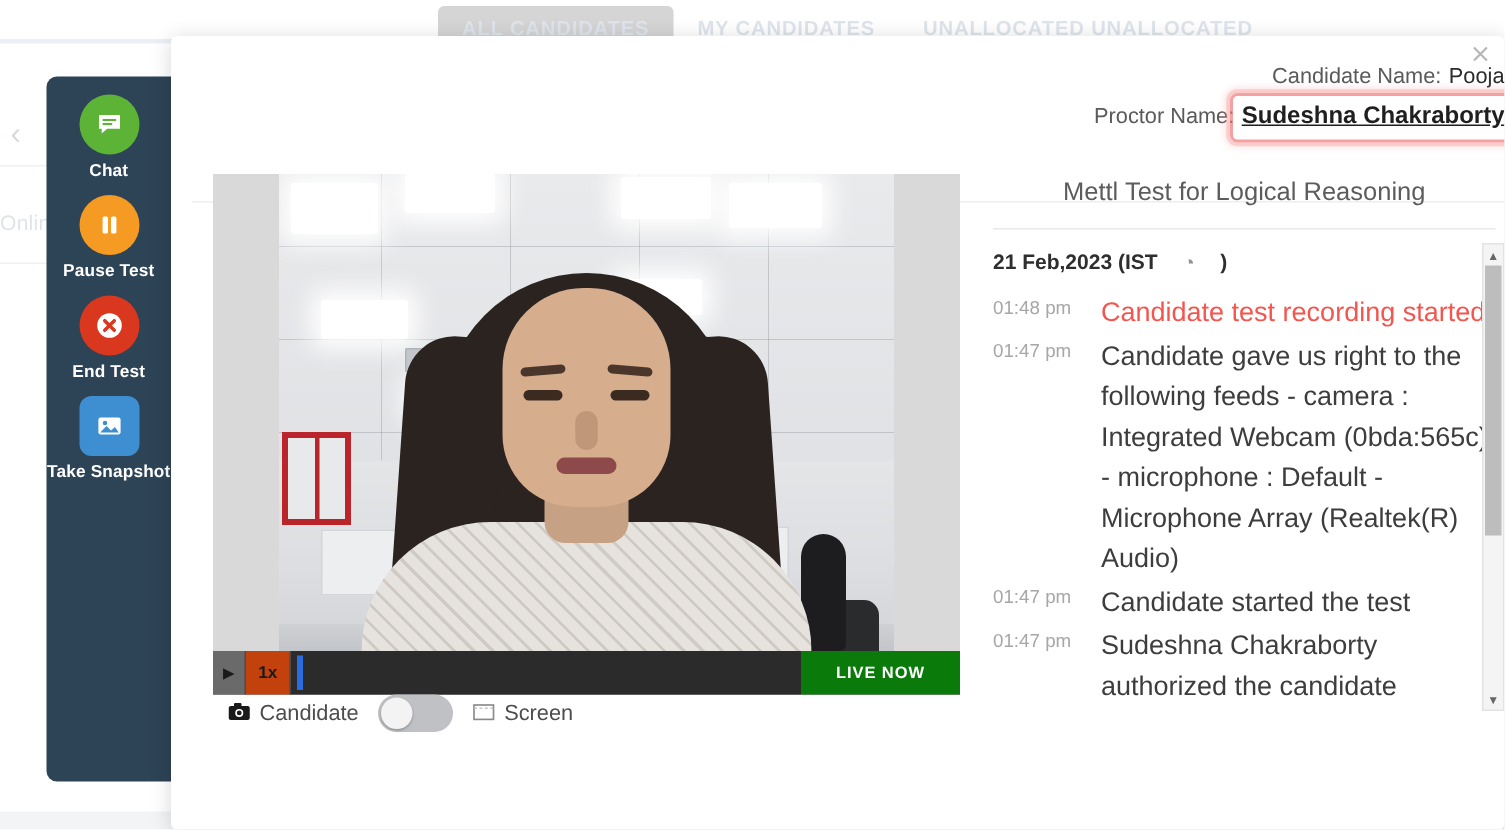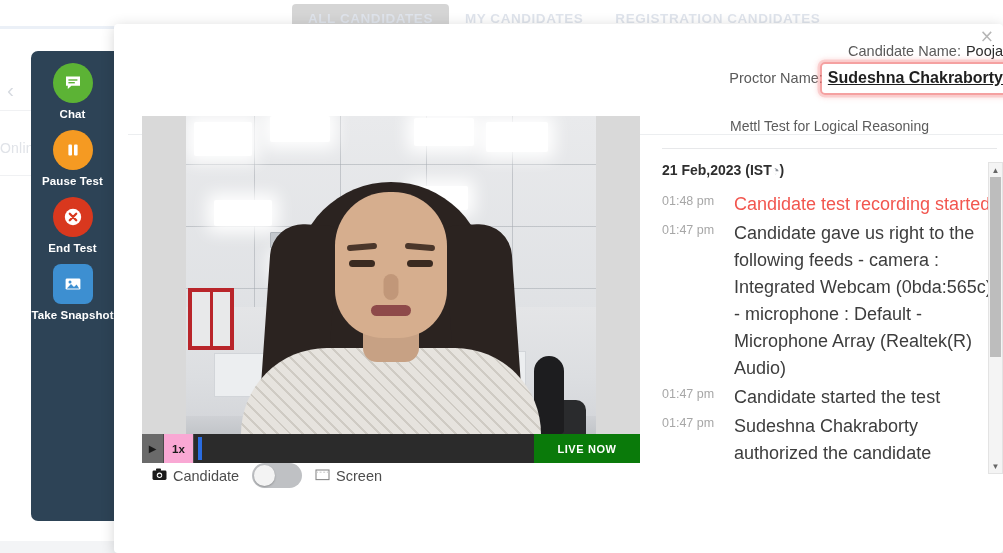--- a/index.html
+++ b/index.html
@@ -238,21 +238,21 @@
     display: flex; align-items: stretch; height: 29px; width: 498px;
     background: #2b2b2b;
   }
   .ctrl-btn {
     width: 22px; background: #6a6a6a; color: #1a1a1a;
     display: flex; align-items: center; justify-content: center;
     font-size: 10px; cursor: pointer;
     border-right: 1px solid #4a4a4a;
   }
   .ctrl-speed {
-    width: 30px; background: #f9a8d4; color: #1a1a1a;
+    width: 30px; background: #c2410c; color: #1a1a1a;
     display: flex; align-items: center; justify-content: center;
     font-size: 11.5px; font-weight: 700; cursor: pointer;
     border-right: 1px solid #4a4a4a;
   }
   .progress-track { flex: 1; position: relative; background: #2b2b2b; cursor: pointer; }
   .progress-head {
     position: absolute; left: 4px; top: 3px; bottom: 3px; width: 4px; background: #2a6ce0;
   }
   .live-badge {
     width: 106px; background: #0a7a0a; color: #ffffff;
@@ -274,26 +274,26 @@
   .switch .knob {
     position: absolute; left: 2px; top: 2px; width: 21px; height: 21px;
     border-radius: 50%; background: #f3f3f3; box-shadow: 0 1px 2px rgba(0,0,0,.25);
   }
 
   
   .log-col {
     width: 335px; margin-left: 20px; position: relative;
   }
   .log-title {
-    text-align: center; font-size: 14px; color: #5c5c5c; padding: 2px 0 14px 0;
+    text-align: center; font-size: 17px; color: #5c5c5c; padding: 2px 0 14px 0;
   }
   .log-rule { height: 1px; background: #e7e8ea; margin-bottom: 13px; }
   .log-date {
     font-size: 14px; font-weight: 700; color: #2e2e2e; margin-bottom: 13px;
-    display: flex; align-items: center; gap: 0;
+    display: flex; align-items: center; gap: 17px;
   }
   .clock-glyph { font-size: 13px; color: #8d9299; }
   .log-list { }
   .log-entry { display: flex; margin-bottom: 2px; }
   .log-time {
     width: 72px; flex: 0 0 72px; font-size: 12.5px; color: #a7a7a7; padding-top: 3px;
   }
   .log-text {
     flex: 1; font-size: 18px; color: #3d3d3d; line-height: 27px;
   }
@@ -318,21 +318,21 @@
 </head>
 <body>
 
 <div id="root">
 
   <div class="bg-layer">
     <div class="bg-underline"></div>
     <div class="bg-tabs">
       <div class="bg-tab active">ALL CANDIDATES</div>
       <div class="bg-tab">MY CANDIDATES</div>
-      <div class="bg-tab">REGISTRATION CANDIDATES</div>
+      <div class="bg-tab">UNALLOCATED UNALLOCATED</div>
     </div>
     <div class="bg-chevron">‹</div>
     <div class="bg-rule" style="top:110px"></div>
     <div class="bg-online">Onlin</div>
     <div class="bg-rule" style="top:175px"></div>
     <div class="bg-right-strip"></div>
     <div class="bg-bottom-strip"></div>
   </div>
 
   <div class="proctor-rail">

